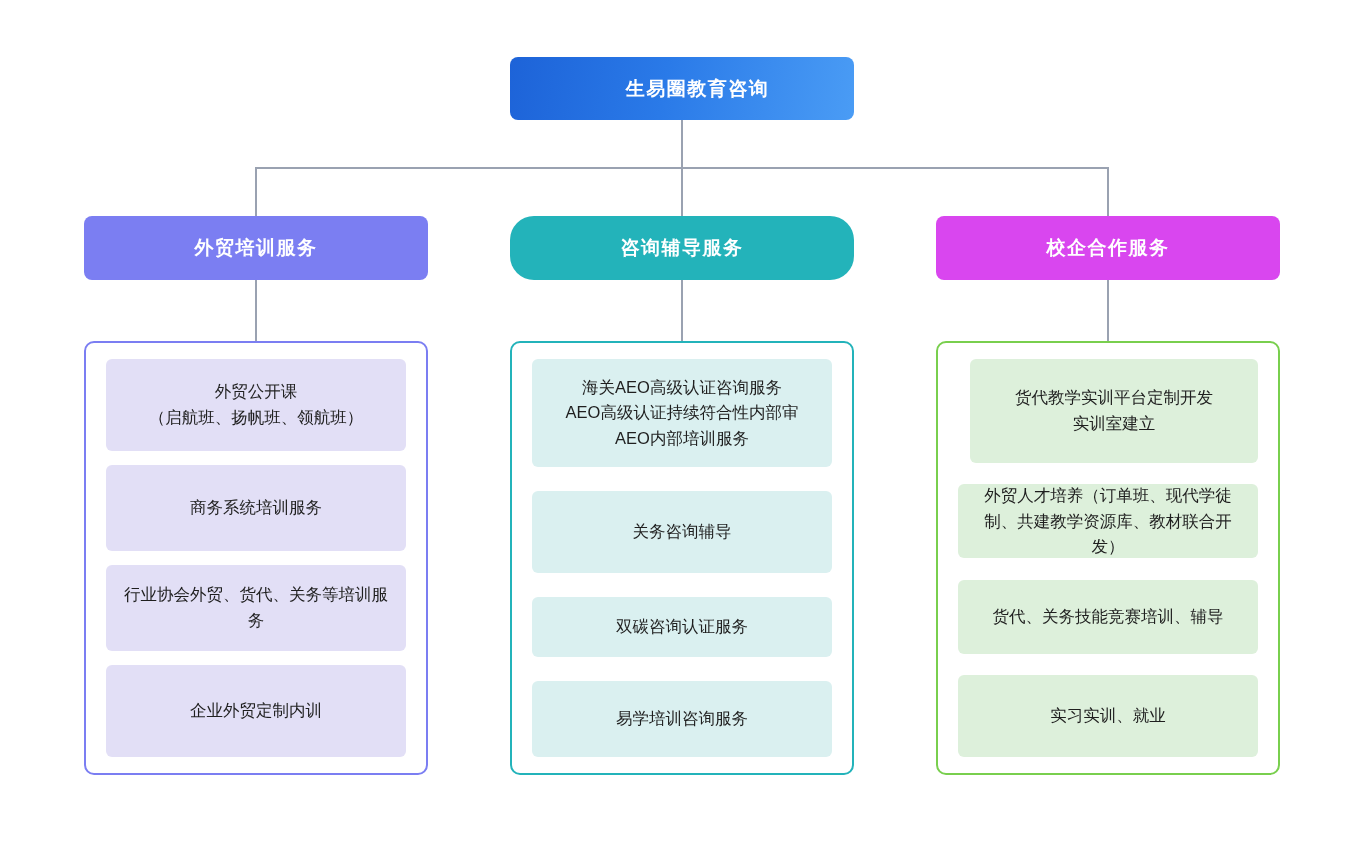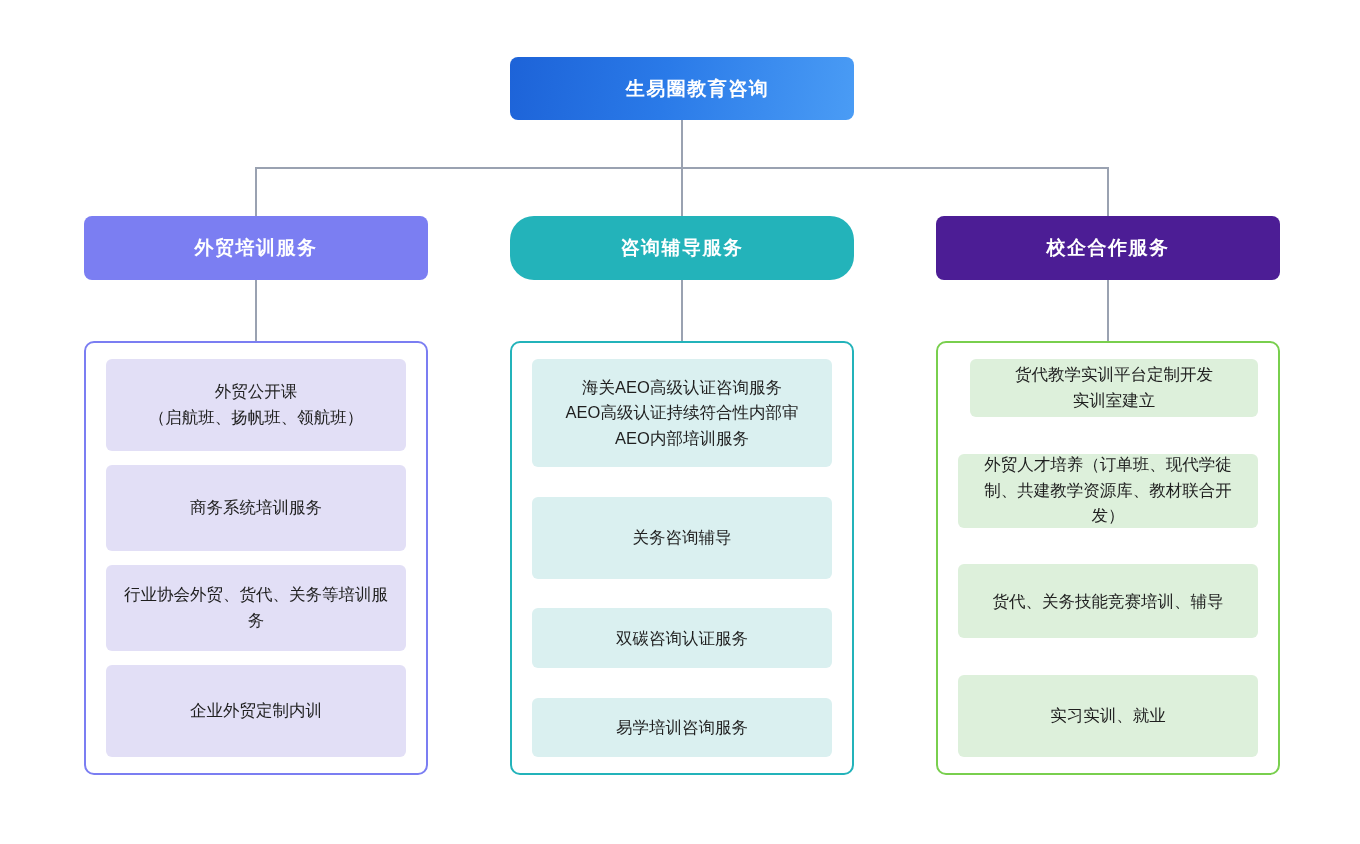--- a/index.html
+++ b/index.html
@@ -57,21 +57,21 @@
     display: flex;
     align-items: center;
     justify-content: center;
     color: #ffffff;
     font-size: 19px;
     font-weight: bold;
     letter-spacing: 1.5px;
   }
   #branch-header-0 { left: 84px;  background: #7b7ef2; }
   #branch-header-1 { left: 510px; background: #23b3ba; border-radius: 24px; }
-  #branch-header-2 { left: 936px; background: #4c1d95; }
+  #branch-header-2 { left: 936px; background: #d946ef; }
 
   
   .branch-container {
     position: absolute;
     top: 341px;
     width: 344px;
     height: 434px;
     border-radius: 10px;
     border: 2px solid #84cc16;
     background: #ffffff;
@@ -103,23 +103,23 @@
 
   
   #branch-container-0 .leaf-item:nth-child(1) { height: 92px; }
   #branch-container-0 .leaf-item:nth-child(2) { height: 86px; }
   #branch-container-0 .leaf-item:nth-child(3) { height: 86px; }
   #branch-container-0 .leaf-item:nth-child(4) { height: 92px; }
 
   #branch-container-1 .leaf-item:nth-child(1) { height: 108px; }
   #branch-container-1 .leaf-item:nth-child(2) { height: 82px; }
   #branch-container-1 .leaf-item:nth-child(3) { height: 60px; }
-  #branch-container-1 .leaf-item:nth-child(4) { height: 59px; font-family: Liberation Serif, serif; }
+  #branch-container-1 .leaf-item:nth-child(4) { height: 76px; font-family: Liberation Serif, serif; }
 
-  #branch-container-2 .leaf-item:nth-child(1) { height: 58px; margin-left: 12px; }
+  #branch-container-2 .leaf-item:nth-child(1) { height: 104px; margin-left: 12px; }
   #branch-container-2 .leaf-item:nth-child(2) { height: 74px; }
   #branch-container-2 .leaf-item:nth-child(3) { height: 74px; }
   #branch-container-2 .leaf-item:nth-child(4) { height: 82px; }
 </style>
 </head>
 <body>
 
 <div id="chart-canvas">
 
   <div id="root-node">

